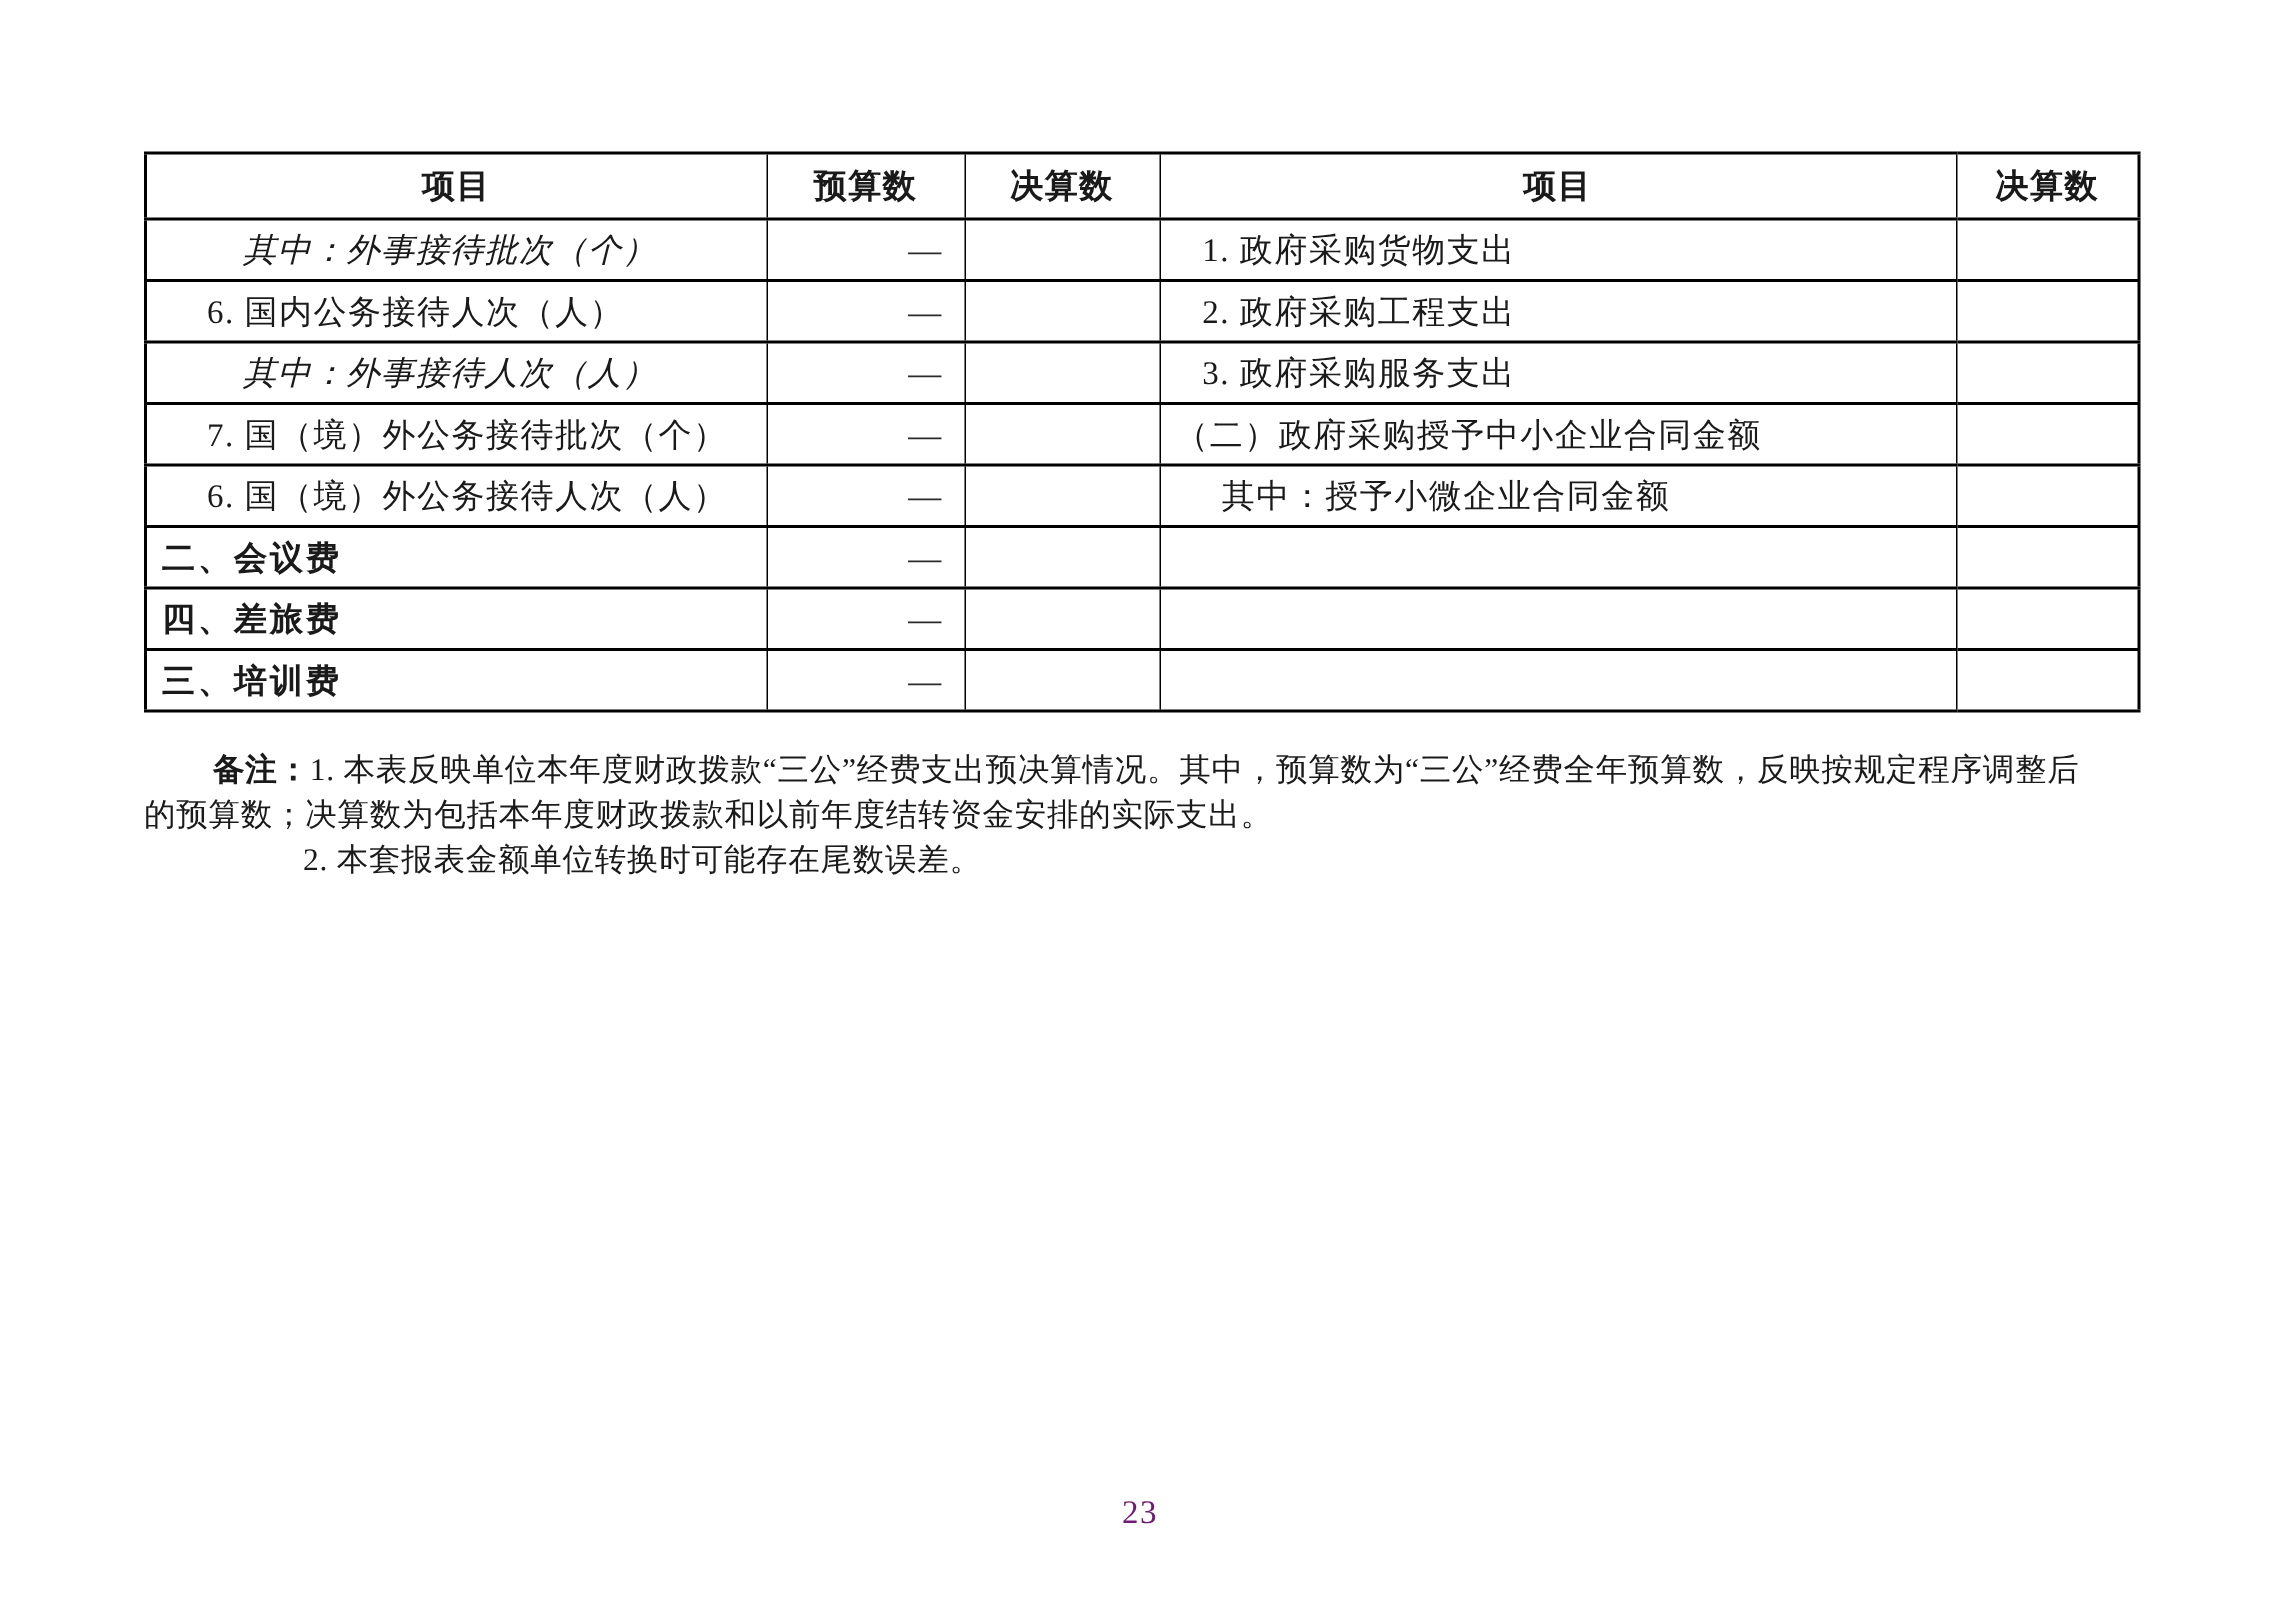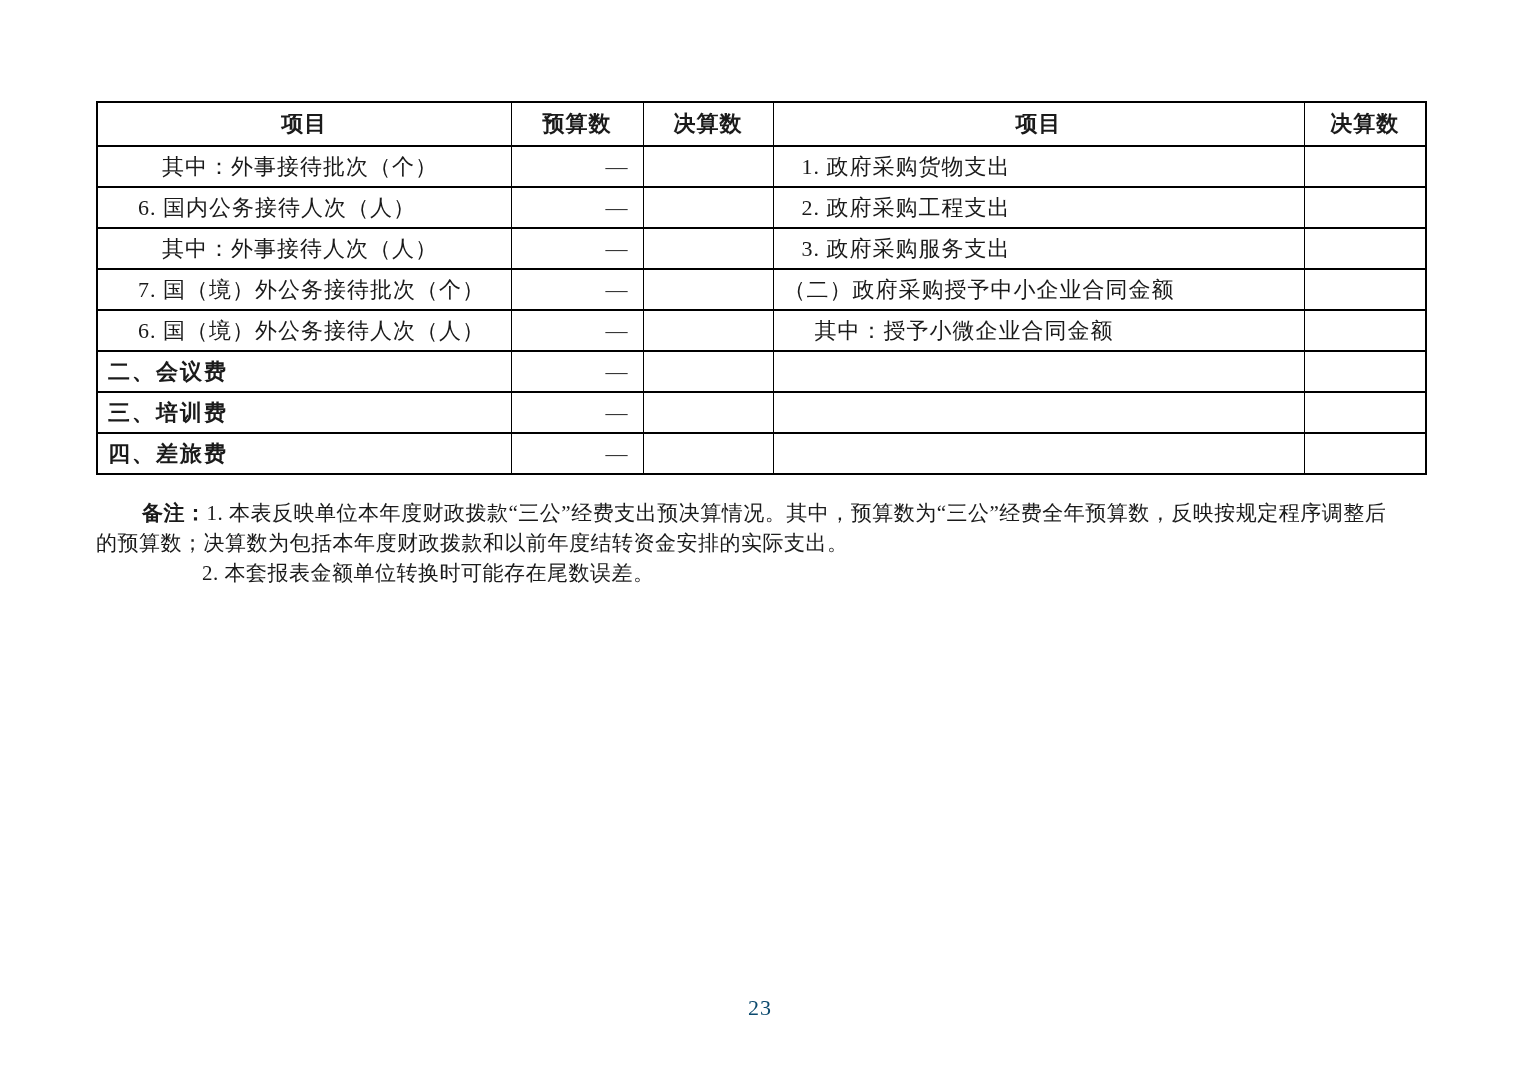--- a/index.html
+++ b/index.html
@@ -38,21 +38,21 @@
   }
   .doc-table thead th {
     height: 42px;
     text-align: center;
     font-weight: bold;
   }
   .doc-table tbody td {
     height: 39px;
     font-weight: normal;
   }
-  td.c-item-l.deep  { padding-left: 64px; }
+  td.c-item-l.deep  { padding-left: 64px; font-style: italic; }
   td.c-item-l.num   { padding-left: 40px; }
   td.c-item-l.flush { padding-left: 10px; }
   td.c-item-l.bold  { font-weight: bold; letter-spacing: 2px; }
   td.c-budget {
     text-align: right;
     padding-right: 14px;
     color: #2b2b2b;
   }
   td.c-final { text-align: right; padding-right: 14px; }
   td.c-item-r.num   { padding-left: 28px; }
@@ -73,21 +73,21 @@
   .note-line3 { padding-left: 106px; }
   .note-label { font-weight: bold; }
   .page-number {
     position: absolute;
     top: 995px;
     left: 0;
     width: 1520px;
     text-align: center;
     font-size: 22px;
     letter-spacing: 1px;
-    color: #0c4a6e;
+    color: #701a75;
   }
 </style>
 </head>
 <body>
 
 <table class="doc-table">
   <colgroup>
     <col style="width:414px">
     <col style="width:132px">
     <col style="width:130px">
@@ -140,28 +140,28 @@
       <td class="c-final"></td>
     </tr>
     <tr>
       <td class="c-item-l flush bold">二、会议费</td>
       <td class="c-budget">—</td>
       <td class="c-final"></td>
       <td class="c-item-r small"></td>
       <td class="c-final"></td>
     </tr>
     <tr>
-      <td class="c-item-l flush bold">三、培训费</td>
+      <td class="c-item-l flush bold">四、差旅费</td>
       <td class="c-budget">—</td>
       <td class="c-final"></td>
       <td class="c-item-r small"></td>
       <td class="c-final"></td>
     </tr>
     <tr>
-      <td class="c-item-l flush bold">四、差旅费</td>
+      <td class="c-item-l flush bold">三、培训费</td>
       <td class="c-budget">—</td>
       <td class="c-final"></td>
       <td class="c-item-r small"></td>
       <td class="c-final"></td>
     </tr>
   </tbody>
 </table>
 
 <div class="notes">
   <div class="note-line note-line1"><span class="note-label">备注：</span><span>1. 本表反映单位本年度财政拨款“三公”经费支出预决算情况。其中，预算数为“三公”经费全年预算数，反映按规定程序调整后</span></div>

